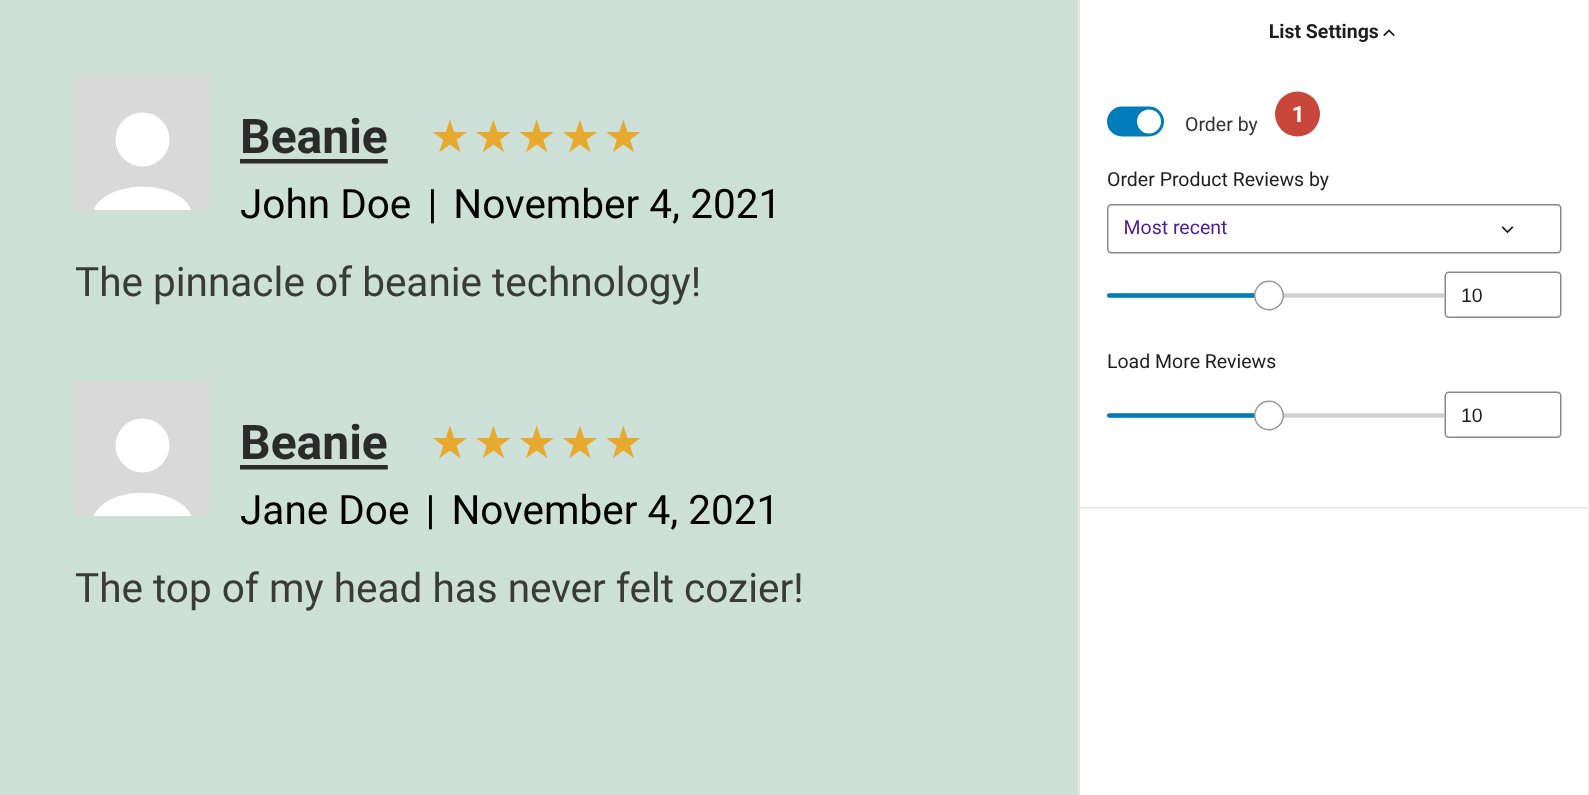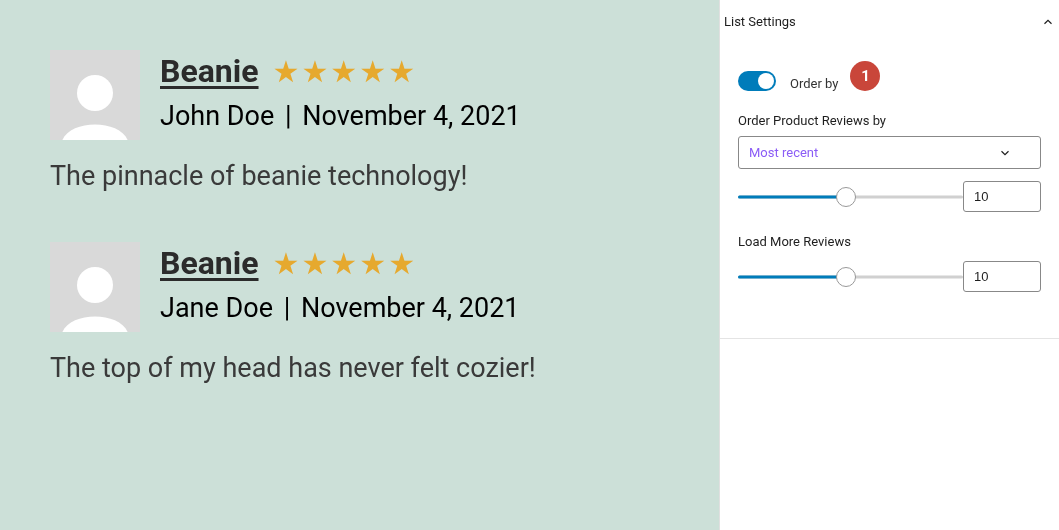--- a/index.html
+++ b/index.html
@@ -32,22 +32,23 @@
       position: relative;
       overflow: hidden;
     }
     .avatar svg { position: absolute; bottom: -5px; left: 50%; transform: translateX(-50%); }
     .review-meta {
       padding-top: 2px;
     }
     .product-line {
       display: flex;
       align-items: center;
-      gap: 14px;
+      gap: 28px;
       margin-bottom: 10px;
+      margin-top: 20px;
     }
     .product-name {
       font-size: 32px;
       font-weight: 700;
       color: #2b2b2b;
       text-decoration: underline;
       text-underline-offset: 4px;
     }
     .stars { display: flex; gap: 2px; }
     .star { font-size: 30px; color: #e6a92e; }
@@ -68,23 +69,23 @@
       flex-direction: column;
       font-size: 13px;
       color: #1e1e1e;
     }
     .panel {
       border-bottom: 1px solid #e4e4e4;
     }
     .panel-header {
       display: flex;
       align-items: center;
-      justify-content: space-between;
-      padding: 14px 4px;
-      font-weight: 400;
+      justify-content: center;
+      padding: 14px 20px;
+      font-weight: 700;
       cursor: pointer;
     }
     .panel-body {
       padding: 4px 18px 24px;
     }
     .field-row {
       display: flex;
       align-items: flex-end;
       margin: 14px 0 22px;
       position: relative;
@@ -131,21 +132,21 @@
       color: #1e1e1e;
       margin-bottom: 8px;
       margin-top: 4px;
     }
     .select {
       width: 100%;
       border: 1px solid #888;
       border-radius: 3px;
       padding: 8px 28px 8px 10px;
       font-size: 13px;
-      color: #8b5cf6;
+      color: #4c1d95;
       position: relative;
       background: #fff;
       display: flex;
       align-items: center;
       justify-content: space-between;
       cursor: pointer;
     }
     .slider-row {
       display: flex;
       align-items: center;

